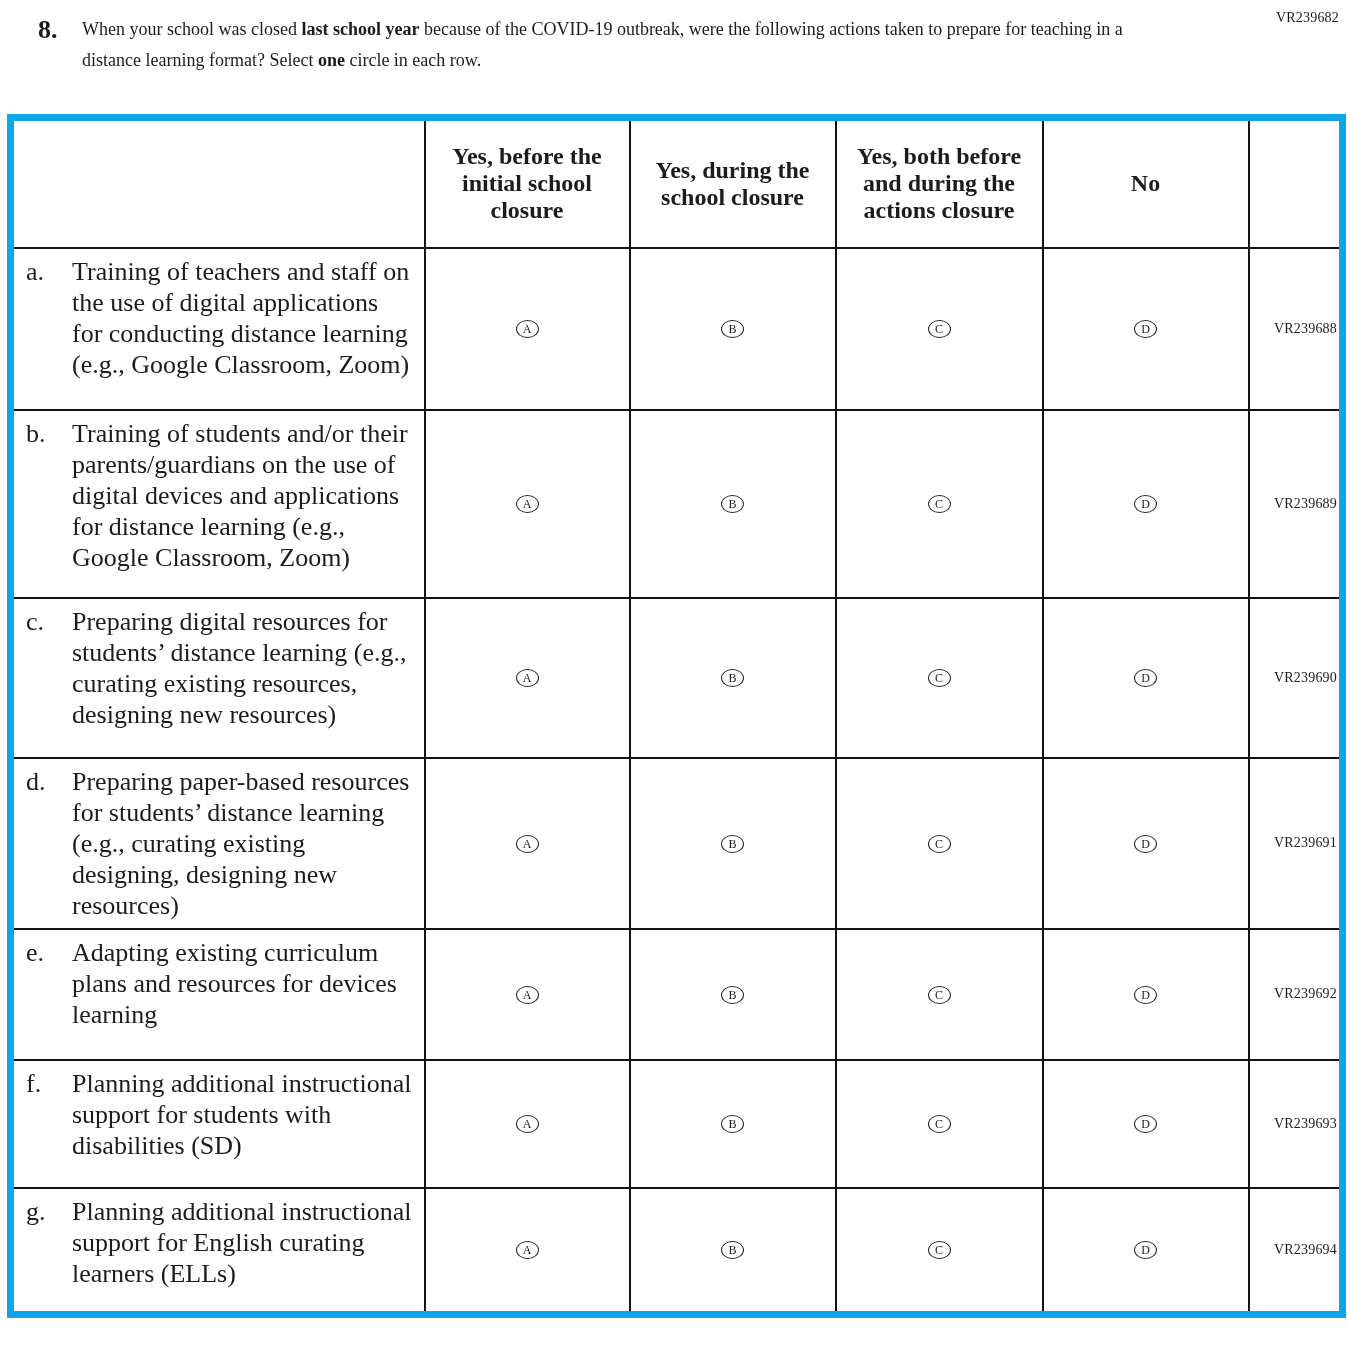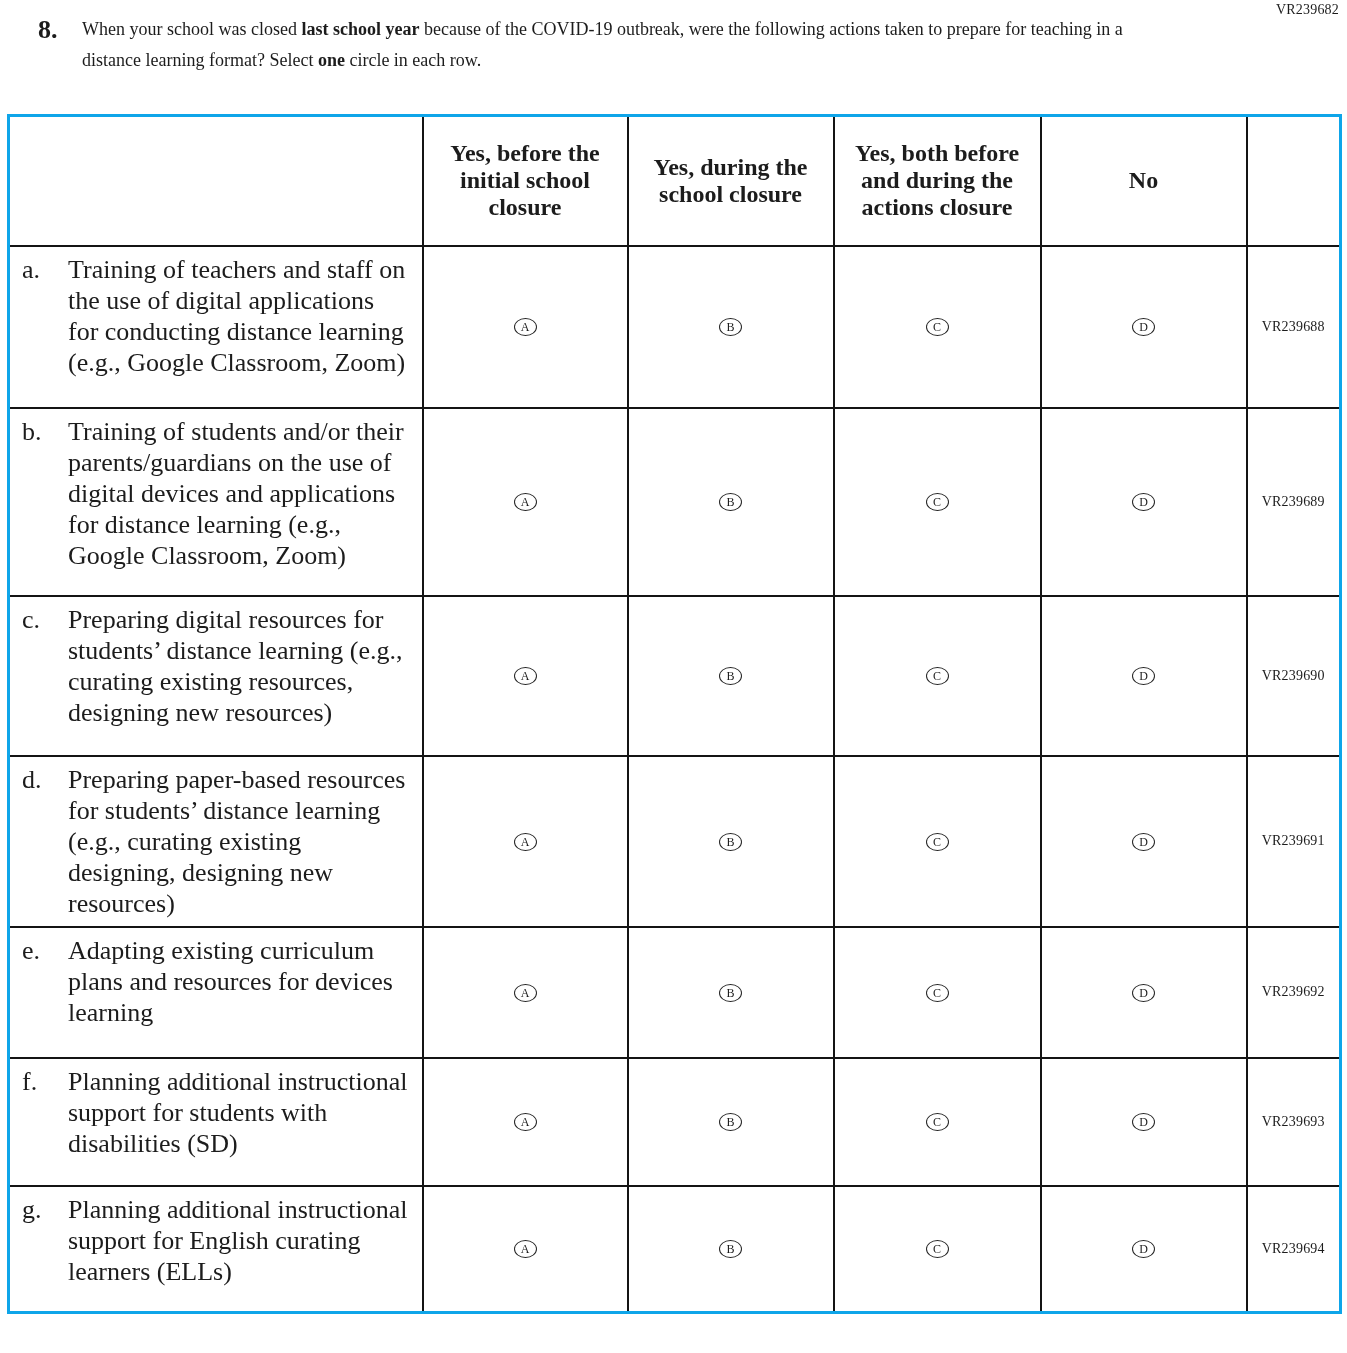--- a/index.html
+++ b/index.html
@@ -12,21 +12,21 @@
   }
   .page {
     position: relative;
     width: 1347px;
     min-height: 1353px;
     background: #ffffff;
     padding-top: 2px;
   }
   .form-code {
     position: absolute;
-    top: 2px;
+    top: 10px;
     right: 8px;
     font-size: 14px;
     letter-spacing: 0.2px;
   }
   .question {
     display: flex;
     align-items: flex-start;
     margin: 12px 0 0 38px;
   }
   .qnum {
@@ -39,21 +39,21 @@
   .qtext {
     font-size: 18px;
     line-height: 31px;
     width: 1070px;
   }
   table.grid {
     border-collapse: collapse;
     table-layout: fixed;
     width: 1332px;
     margin: 38px 0 0 7px;
-    border: 3px solid #0ea5e9;
+    border: 7px solid #0ea5e9;
   }
   table.grid th, table.grid td {
     border: 2px solid #141414;
   }
   thead th {
     border-bottom: 5px solid #141414;
     font-weight: bold;
     font-size: 24px;
     line-height: 27px;
     text-align: center;
@@ -71,21 +71,21 @@
   .row-letter {
     position: absolute;
     left: 12px;
     top: 7px;
   }
   td.opt {
     text-align: center;
     vertical-align: middle;
   }
   td.code {
-    text-align: center;
+    text-align: right;
     vertical-align: middle;
     font-size: 14px;
     letter-spacing: 0.2px;
     padding: 0 2px;
   }
   .bubble {
     display: inline-flex;
     align-items: center;
     justify-content: center;
     width: 23px;

